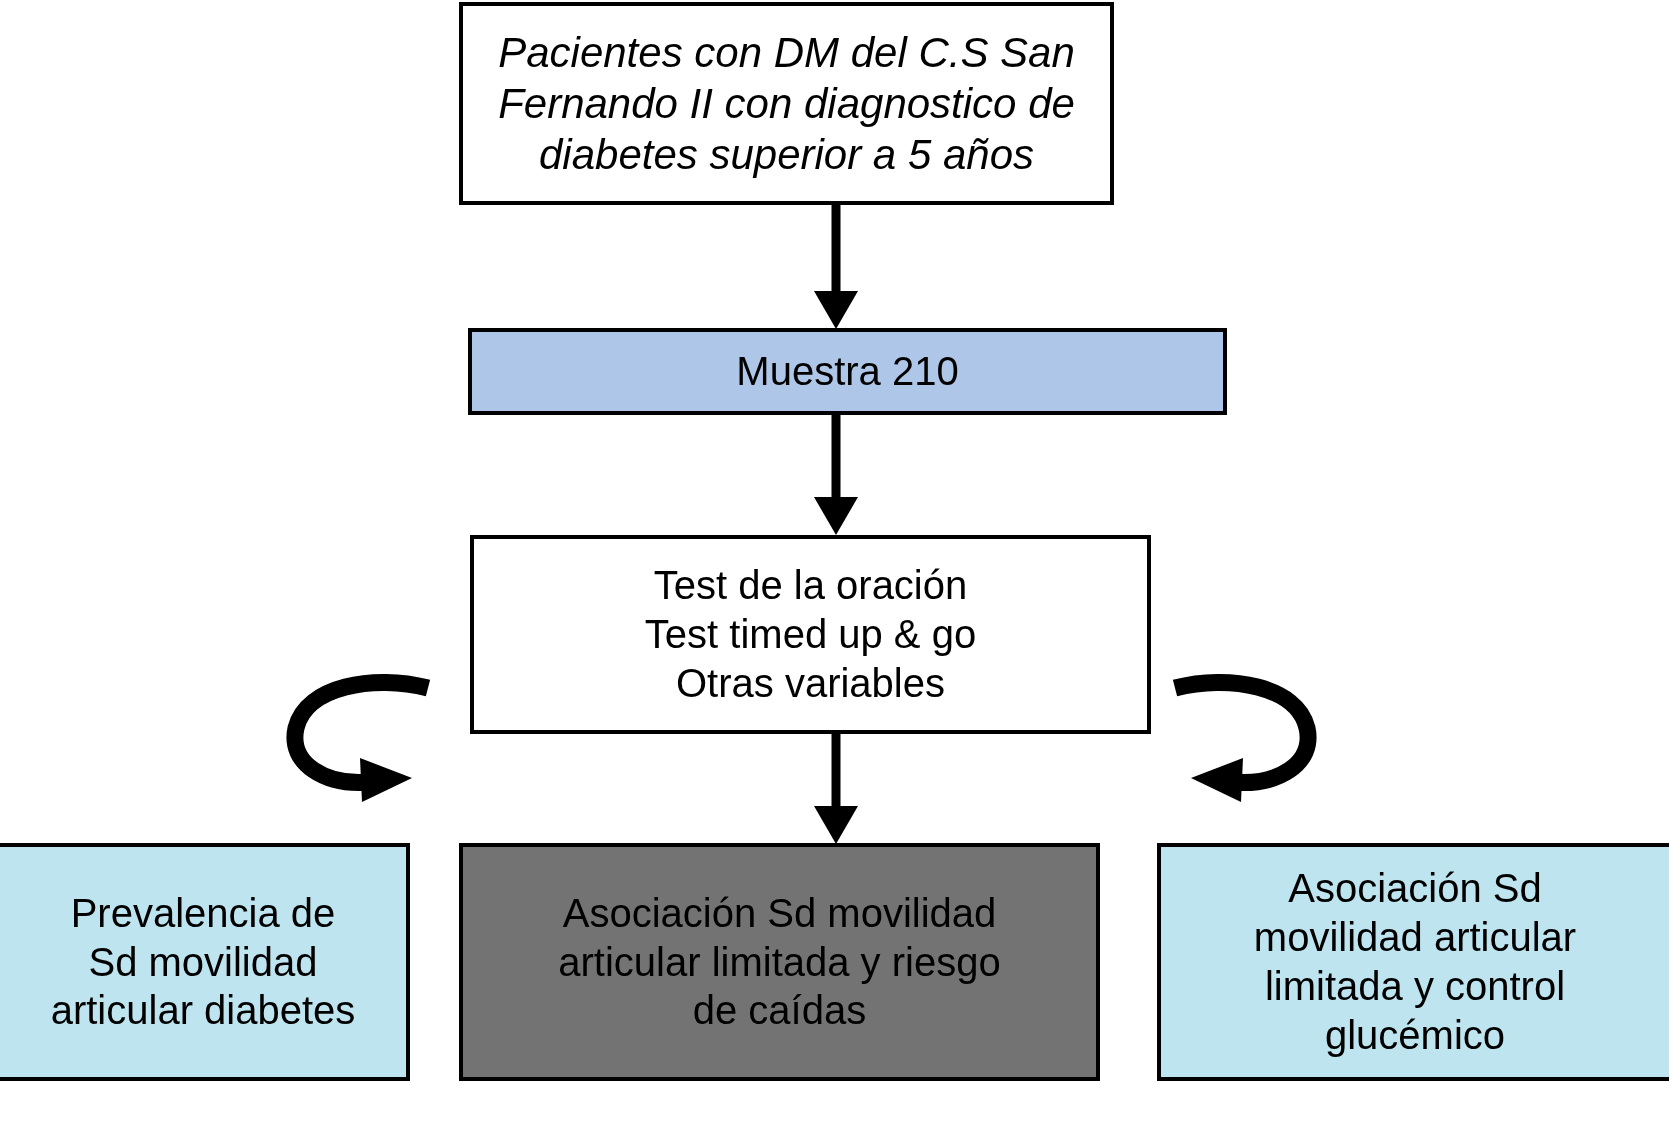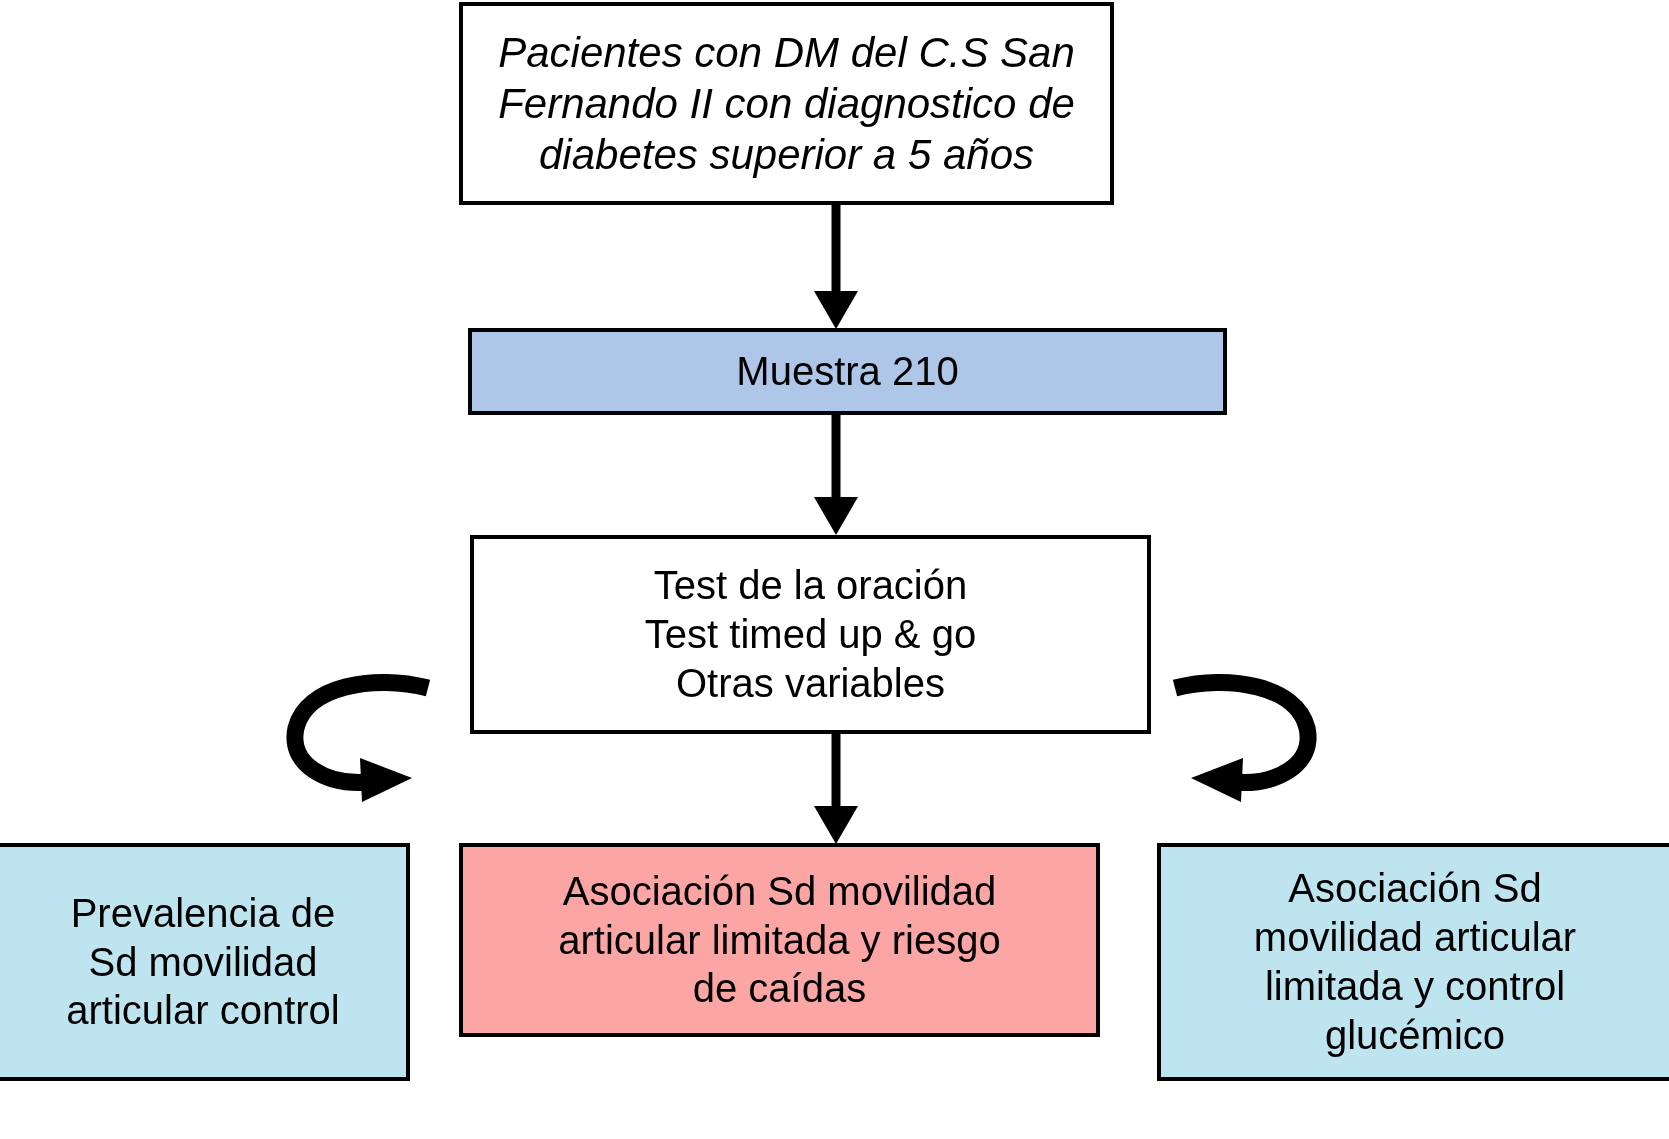--- a/index.html
+++ b/index.html
@@ -57,22 +57,22 @@
     font-size: 40px;
   }
   #node-outcome-left {
     left: -4px; top: 843px;
     width: 414px; height: 238px;
     background: #bde4ef;
     font-size: 40px;
   }
   #node-outcome-center {
     left: 459px; top: 843px;
-    width: 641px; height: 194px;
-    background: #fca5a5;
+    width: 641px; height: 238px;
+    background: #737373;
     font-size: 40px;
   }
   #node-outcome-right {
     left: 1157px; top: 843px;
     width: 516px; height: 238px;
     background: #bde4ef;
     font-size: 40px;
   }
 
   
@@ -103,21 +103,21 @@
 
   <div class="node" id="node-tests">
     <span class="node-text">Test de la oración
 Test timed up &amp; go
 Otras variables</span>
   </div>
 
   <div class="node" id="node-outcome-left">
     <span class="node-text">Prevalencia de
 Sd movilidad
-articular control</span>
+articular diabetes</span>
   </div>
 
   <div class="node" id="node-outcome-center">
     <span class="node-text">Asociación Sd movilidad
 articular limitada y riesgo
 de caídas</span>
   </div>
 
   <div class="node" id="node-outcome-right">
     <span class="node-text">Asociación Sd

